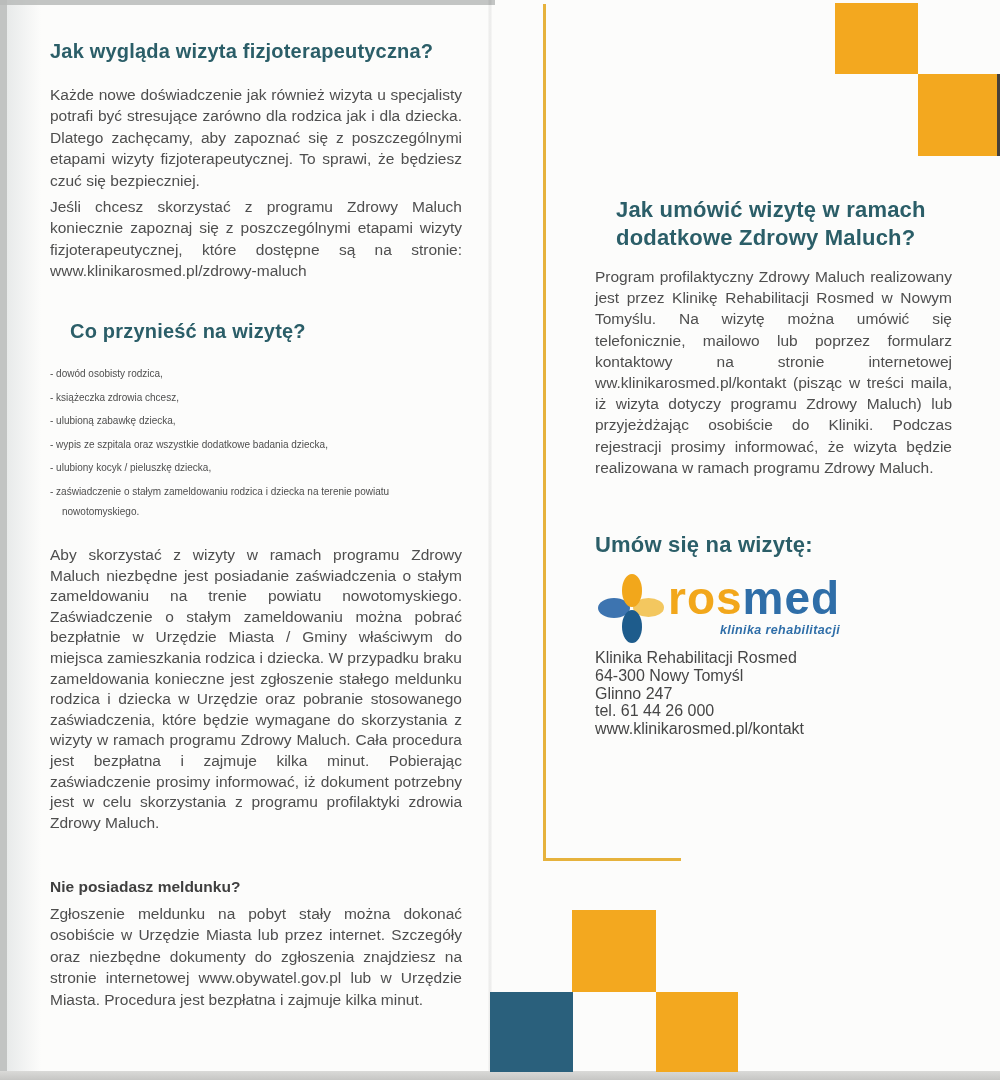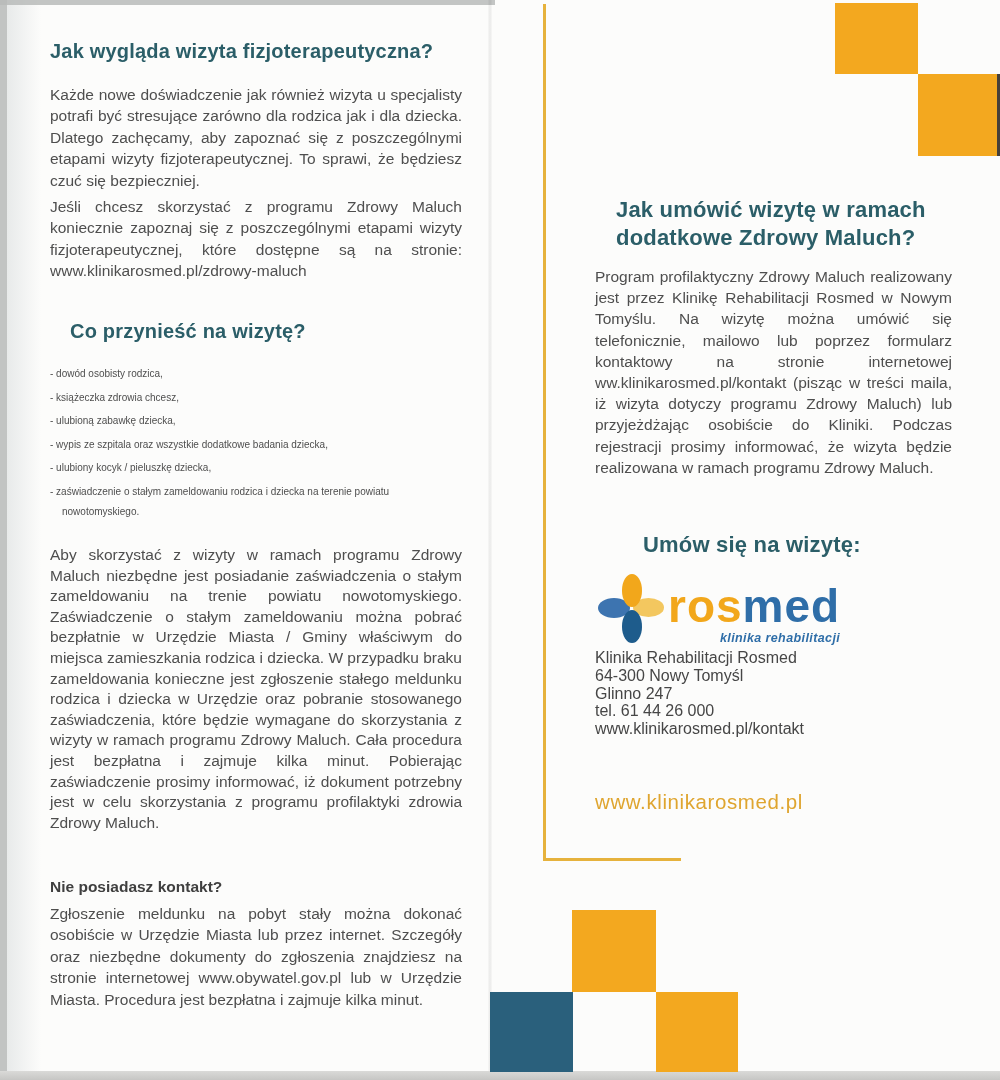--- a/index.html
+++ b/index.html
@@ -40,29 +40,29 @@
   .l-h2{left:50px;top:320px;margin-left:20px;}
   .l-list{left:50px;top:364px;width:414px;}
   .l-p3{left:50px;top:545px;width:412px;line-height:20.6px;}
   .l-sub{left:50px;top:878px;}
   .l-p4{left:50px;top:903px;width:412px;}
   
   .r-line-v{left:543px;top:4px;width:3px;height:856px;background:var(--gold_line);}
   .r-line-h{left:543px;top:858px;width:138px;height:3px;background:var(--gold_line);}
   .r-h1{left:616px;top:196px;width:370px;}
   .r-p1{left:595px;top:266px;width:357px;}
-  .r-h2{left:595px;top:531px;margin-left:48px;}
+  .r-h2{left:595px;top:531px;}
   .r-logo{left:596px;top:572px;display:flex;align-items:flex-start;}
   .flower{position:relative;width:64px;height:74px;flex:0 0 auto;}
   .petal{position:absolute;border-radius:50%;}
   .petal-top{left:26px;top:2px;width:20px;height:33px;background:var(--logo_gold);}
   .petal-right{left:37px;top:26px;width:31px;height:19px;background:#F3C75F;}
   .petal-left{left:2px;top:26px;width:32px;height:20px;background:#3D74B0;}
   .petal-bottom{left:26px;top:38px;width:20px;height:33px;background:#1E5C8C;}
-  .logo-text-wrap{margin-left:8px;margin-top:10px;}
+  .logo-text-wrap{margin-left:8px;margin-top:2px;}
   .logo-word{font-size:46px;font-weight:600;line-height:48px;letter-spacing:1px;}
   .logo-ros{color:var(--logo_gold);}
   .logo-med{color:var(--logo_blue);}
   .logo-tag{font-size:12.5px;font-weight:600;color:var(--logo_blue);
     text-align:right;letter-spacing:.4px;margin-top:1px;font-style:italic;}
   .r-addr{left:595px;top:649px;font-size:16px;line-height:17.8px;color:#464646;}
   .r-web{left:595px;top:790px;font-size:20.5px;letter-spacing:.6px;color:var(--link_gold);}
   
   .sq{position:absolute;}
   .sq-gold{background:var(--gold);}
@@ -92,21 +92,21 @@
   <div class="abs h-teal h-size-l l-h2">Co przynieść na wizytę?</div>
   <div class="abs list l-list">
     <div class="li">- dowód osobisty rodzica,</div>
     <div class="li">- książeczka zdrowia chcesz,</div>
     <div class="li">- ulubioną zabawkę dziecka,</div>
     <div class="li">- wypis ze szpitala oraz wszystkie dodatkowe badania dziecka,</div>
     <div class="li">- ulubiony kocyk / pieluszkę dziecka,</div>
     <div class="li">- zaświadczenie o stałym zameldowaniu rodzica i dziecka na terenie powiatu nowotomyskiego.</div>
   </div>
   <div class="abs para l-p3">Aby skorzystać z wizyty w ramach programu Zdrowy Maluch niezbędne jest posiadanie zaświadczenia o stałym zameldowaniu na trenie powiatu nowotomyskiego. Zaświadczenie o stałym zameldowaniu można pobrać bezpłatnie w Urzędzie Miasta / Gminy właściwym do miejsca zamieszkania rodzica i dziecka. W przypadku braku zameldowania konieczne jest zgłoszenie stałego meldunku rodzica i dziecka w Urzędzie oraz pobranie stosowanego zaświadczenia, które będzie wymagane do skorzystania z wizyty w ramach programu Zdrowy Maluch. Cała procedura jest bezpłatna i zajmuje kilka minut. Pobierając zaświadczenie prosimy informować, iż dokument potrzebny jest w celu skorzystania z programu profilaktyki zdrowia Zdrowy Maluch.</div>
-  <div class="abs subhead l-sub">Nie posiadasz kontakt?</div>
+  <div class="abs subhead l-sub">Nie posiadasz meldunku?</div>
   <div class="abs para l-p4">Zgłoszenie meldunku na pobyt stały można dokonać osobiście w Urzędzie Miasta lub przez internet. Szczegóły oraz niezbędne dokumenty do zgłoszenia znajdziesz na stronie internetowej www.obywatel.gov.pl lub w Urzędzie Miasta. Procedura jest bezpłatna i zajmuje kilka minut.</div>
 
   <div class="abs r-line-v"></div>
   <div class="abs r-line-h"></div>
 
   <div class="abs h-teal h-size-r r-h1">
     <div>Jak umówić wizytę w ramach</div>
     <div>dodatkowe Zdrowy Maluch?</div>
   </div>
   <div class="abs para-r r-p1">Program profilaktyczny Zdrowy Maluch realizowany jest przez Klinikę Rehabilitacji Rosmed w Nowym Tomyślu. Na wizytę można umówić się telefonicznie, mailowo lub poprzez formularz kontaktowy na stronie internetowej ww.klinikarosmed.pl/kontakt (pisząc w treści maila, iż wizyta dotyczy programu Zdrowy Maluch) lub przyjeżdżając osobiście do Kliniki. Podczas rejestracji prosimy informować, że wizyta będzie realizowana w ramach programu Zdrowy Maluch.</div>
@@ -127,21 +127,20 @@
   </div>
 
   <div class="abs r-addr">
     <div>Klinika Rehabilitacji Rosmed</div>
     <div>64-300 Nowy Tomyśl</div>
     <div>Glinno 247</div>
     <div>tel. 61 44 26 000</div>
     <div>www.klinikarosmed.pl/kontakt</div>
   </div>
 
-  <div class="abs r-web">www.klinikarosmed.pl</div>
 
   <div class="sq sq-gold sq-tr1"></div>
   <div class="sq sq-gold sq-tr2"></div>
   <div class="sq edge-dark"></div>
   <div class="sq sq-gold sq-b1"></div>
   <div class="sq sq-blue sq-b2"></div>
   <div class="sq sq-gold sq-b3"></div>
 
 </div>
 

